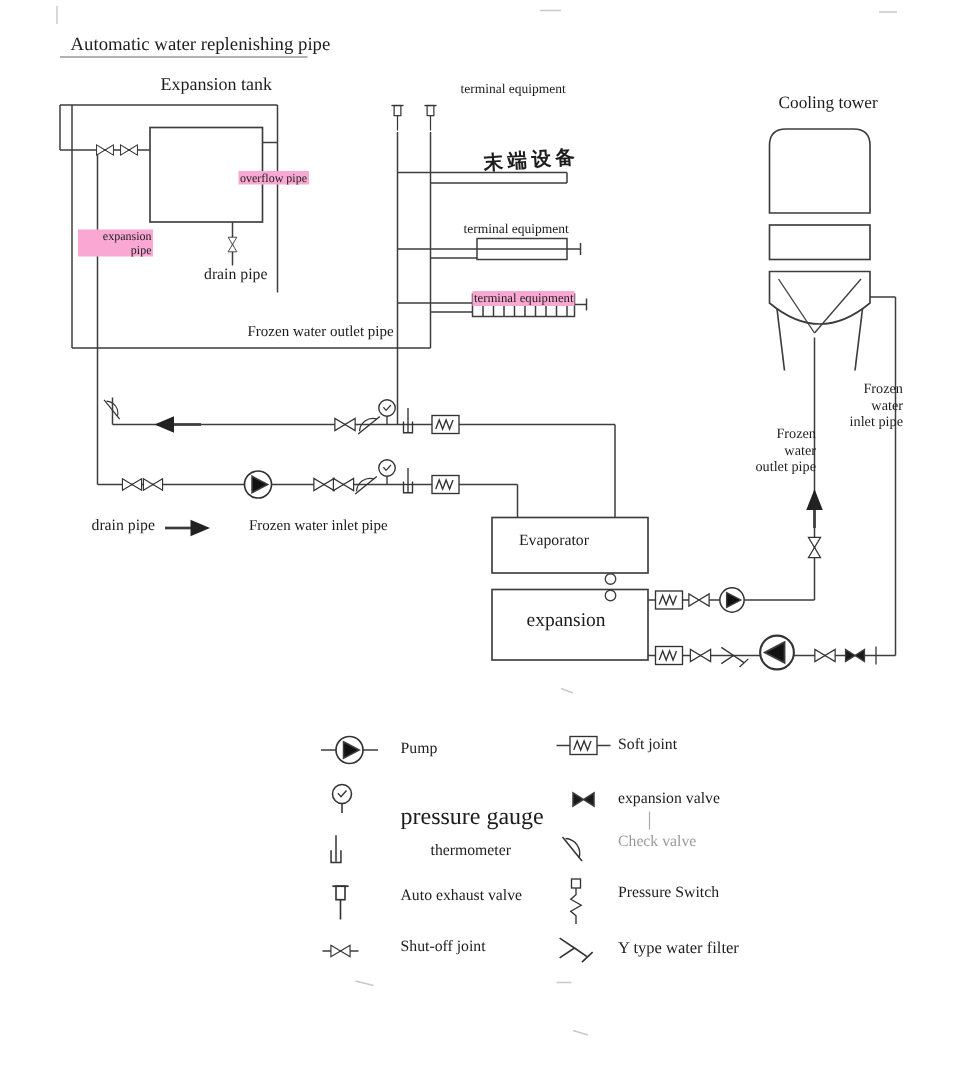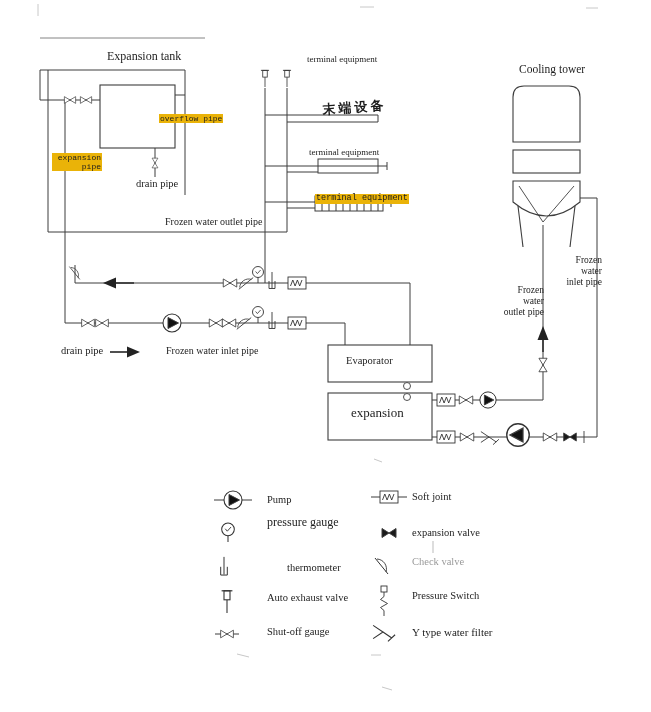--- a/index.html
+++ b/index.html
@@ -6,21 +6,21 @@
   .canvas{
     position:relative;width:651px;height:712px;background:#ffffff;overflow:hidden;
     font-family:"Liberation Serif", serif;
   }
   .canvas svg{position:absolute;left:0;top:0;}
   .lbl{
     position:absolute;color:#1d1d1d;white-space:nowrap;line-height:1.15;z-index:2;
     font-family:"Liberation Serif", serif;
   }
   .wrap{white-space:normal;text-align:right;}
-  .bgw{background:#eab308;padding:0 1px;font-family:Liberation Mono, monospace;}
+  .bgw{background:#f9a8d4;padding:0 1px;}
   .cn{
     font-family:"DejaVu Sans", sans-serif;font-weight:bold;letter-spacing:3px;
     transform:rotate(-4deg);transform-origin:left top;
   }
   .faded{color:#9a9a9a;}
 </style>
 </head>
 <body>
 
 <div class="canvas">
@@ -203,41 +203,42 @@
     <line x1="38" y1="4" x2="38" y2="16"></line>
     <line x1="360" y1="7" x2="374" y2="7"></line>
     <line x1="586" y1="8" x2="598" y2="8"></line>
     <line x1="374" y1="459" x2="382" y2="462"></line>
     <line x1="237" y1="654" x2="249" y2="657"></line>
     <line x1="371" y1="655" x2="381" y2="655"></line>
     <line x1="382" y1="687" x2="392" y2="690"></line>
   </g>
 </svg>
 
+  <div class="lbl" style="left:47px;top:22px;font-size:12.5px;">Automatic water replenishing pipe</div>
   <div class="lbl" style="left:107px;top:50px;font-size:12px;">Expansion tank</div>
   <div class="lbl bgw" style="left:159px;top:114px;font-size:8px;">overflow pipe</div>
   <div class="lbl bgw wrap" style="left:52px;top:153px;font-size:8px;width:48px;">expansion pipe</div>
   <div class="lbl" style="left:136px;top:178px;font-size:10.5px;">drain pipe</div>
   <div class="lbl" style="left:307px;top:54px;font-size:9px;">terminal equipment</div>
   <div class="lbl cn" style="left:322px;top:103px;font-size:13px;">末端设备</div>
   <div class="lbl" style="left:309px;top:147px;font-size:9px;">terminal equipment</div>
   <div class="lbl bgw" style="left:315px;top:194px;font-size:8.5px;">terminal equipment</div>
   <div class="lbl" style="left:165px;top:216px;font-size:10px;">Frozen water outlet pipe</div>
   <div class="lbl" style="left:519px;top:63px;font-size:11.5px;">Cooling tower</div>
   <div class="lbl wrap" style="left:562px;top:255px;font-size:9.5px;width:40px;">Frozen water inlet pipe</div>
   <div class="lbl wrap" style="left:502px;top:285px;font-size:9.5px;width:42px;">Frozen water outlet pipe</div>
   <div class="lbl" style="left:346px;top:355px;font-size:10.5px;">Evaporator</div>
   <div class="lbl" style="left:351px;top:406px;font-size:13px;">expansion</div>
   <div class="lbl" style="left:61px;top:345px;font-size:10.5px;">drain pipe</div>
   <div class="lbl" style="left:166px;top:345px;font-size:10px;">Frozen water inlet pipe</div>
 
   <div class="lbl" style="left:267px;top:494px;font-size:10.5px;">Pump</div>
-  <div class="lbl" style="left:267px;top:516px;font-size:12px;">pressure gauge</div>
+  <div class="lbl" style="left:267px;top:536px;font-size:16px;">pressure gauge</div>
   <div class="lbl" style="left:267px;top:562px;font-size:10.5px;padding-left:20px;">thermometer</div>
   <div class="lbl" style="left:267px;top:592px;font-size:10.5px;">Auto exhaust valve</div>
-  <div class="lbl" style="left:267px;top:626px;font-size:10.5px;">Shut-off gauge</div>
+  <div class="lbl" style="left:267px;top:626px;font-size:10.5px;">Shut-off joint</div>
   <div class="lbl" style="left:412px;top:491px;font-size:10.5px;">Soft joint</div>
   <div class="lbl" style="left:412px;top:527px;font-size:10.5px;">expansion valve</div>
   <div class="lbl faded" style="left:412px;top:556px;font-size:10.5px;">Check valve</div>
   <div class="lbl" style="left:412px;top:590px;font-size:10.5px;">Pressure Switch</div>
   <div class="lbl" style="left:412px;top:626px;font-size:11px;">Y type water filter</div>
 
 </div>
 
 </body></html>

